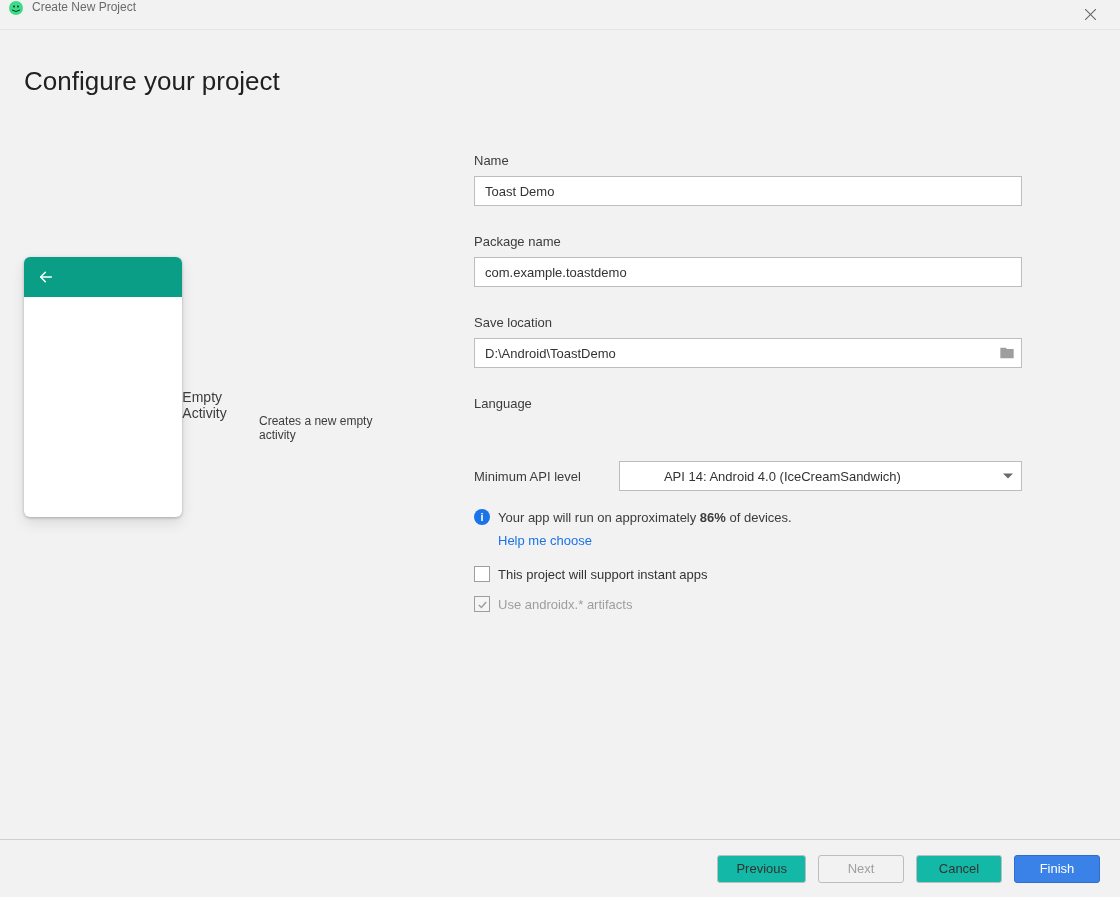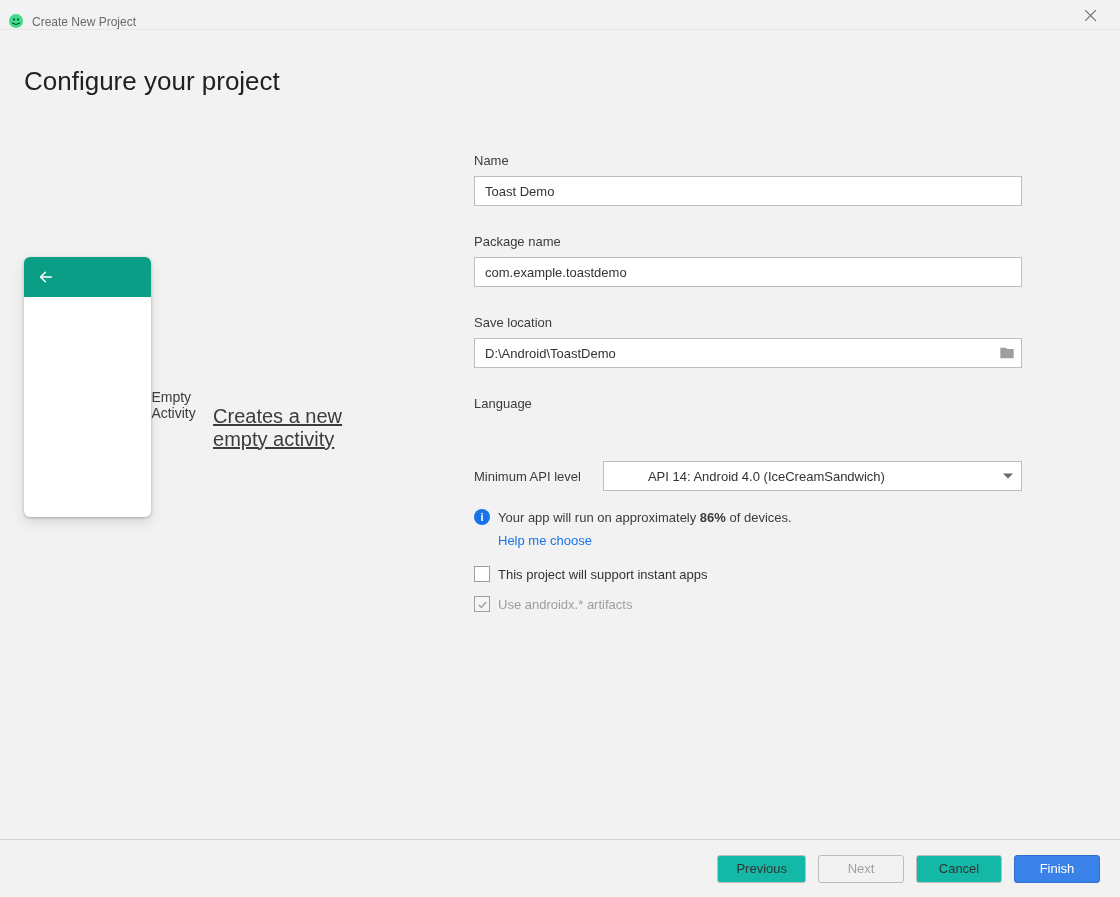--- a/index.html
+++ b/index.html
@@ -12,21 +12,21 @@
       color: #333;
       display: flex;
       flex-direction: column;
       overflow: hidden;
     }
     
     .titlebar {
       height: 30px;
       background: #f2f2f2;
       display: flex;
-      align-items: flex-end;
+      align-items: flex-start;
       padding: 0 10px 0 8px;
       border-bottom: 1px solid #e5e5e5;
     }
     .titlebar .app-icon {
       width: 16px; height: 16px;
       margin-right: 8px;
       display: flex; align-items: center; justify-content: center;
     }
     .titlebar .app-icon svg { width: 16px; height: 16px; }
     .titlebar .title-text { color: #6a6a6a; font-size: 12px; }
@@ -78,23 +78,22 @@
       padding-left: 14px;
     }
     .phone-appbar svg { width: 16px; height: 16px; stroke: #fff; }
     .preview-label {
       margin-top: 44px;
       font-size: 14px;
       color: #3c3c3c;
     }
     .preview-desc {
       margin-top: 90px;
-      font-size: 20px;
+      font-size: 12px;
       color: #3c3c3c;
-      text-decoration: underline;
     }
     
     .form-col {
       width: 548px;
       display: flex;
       flex-direction: column;
     }
     .field-label {
       font-size: 13px;
       color: #3c3c3c;
@@ -141,21 +140,21 @@
       right: 8px; top: 50%;
       transform: translateY(-50%);
       width: 0; height: 0;
       border-left: 5px solid transparent;
       border-right: 5px solid transparent;
       border-top: 5px solid #6a6a6a;
     }
     .api-row {
       display: flex;
       align-items: center;
-      gap: 22px;
+      gap: 38px;
       margin-top: 20px;
     }
     .api-row .field-label { margin-bottom: 0; }
     .api-row .select-wrap { flex: 1; padding-left: 44px; }
     .info-row {
       display: flex;
       align-items: center;
       gap: 8px;
       margin-top: 18px;
       font-size: 13px;

